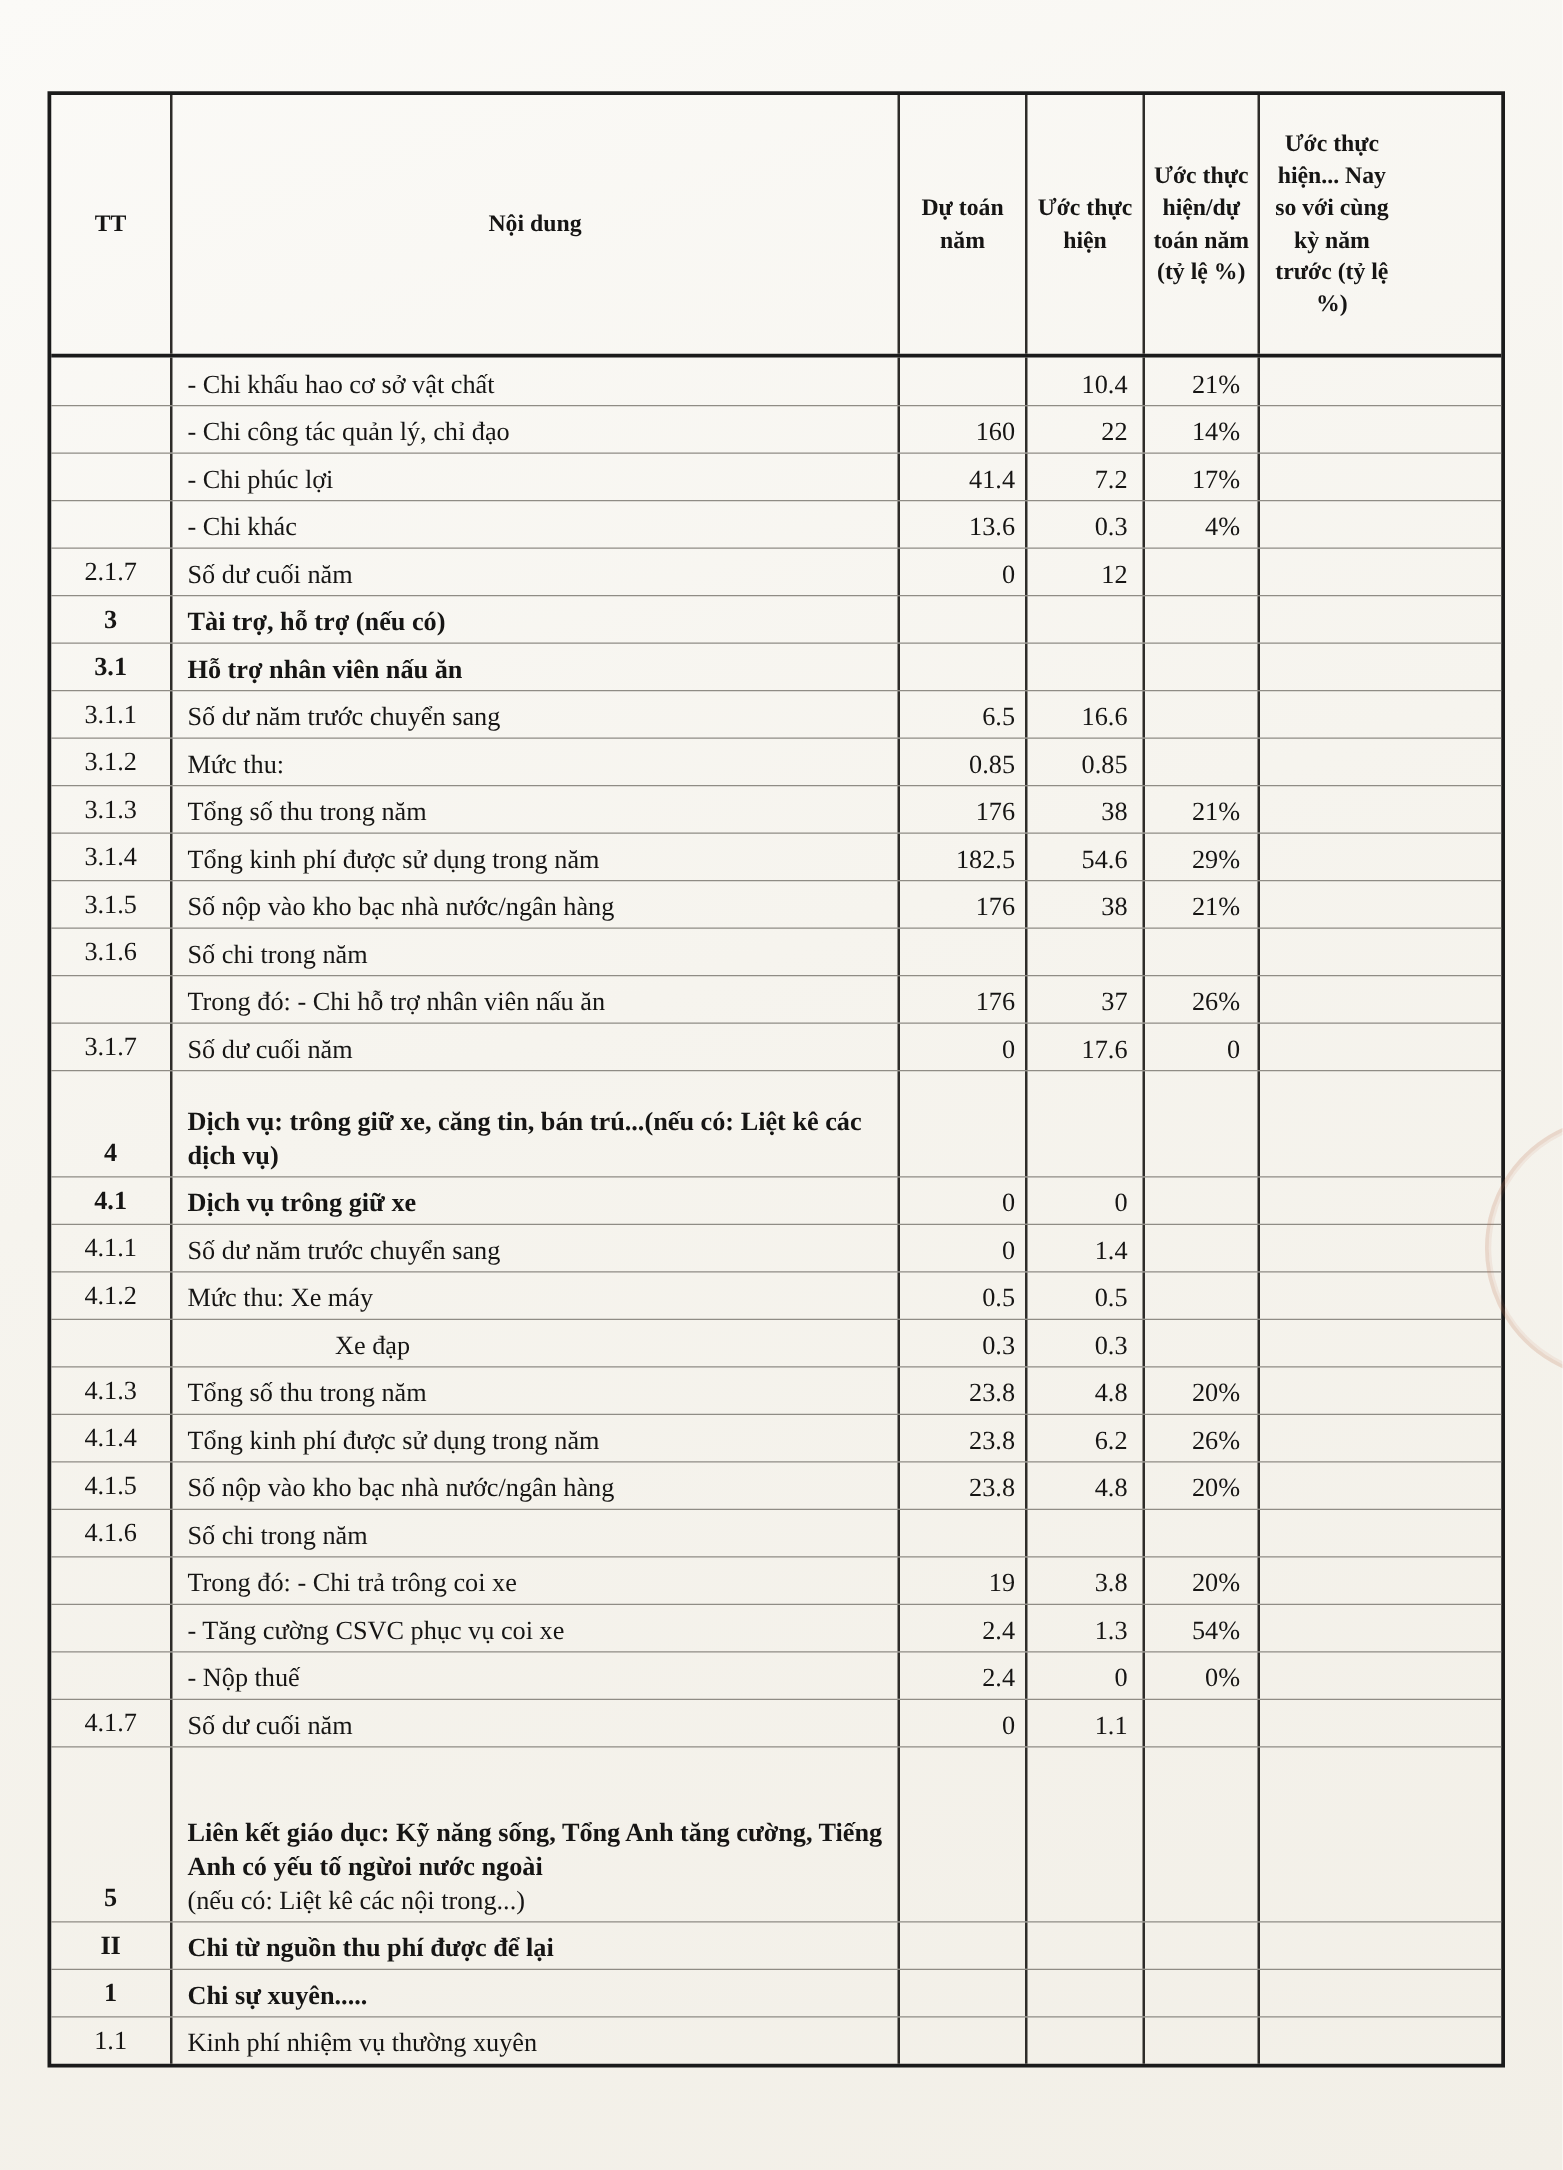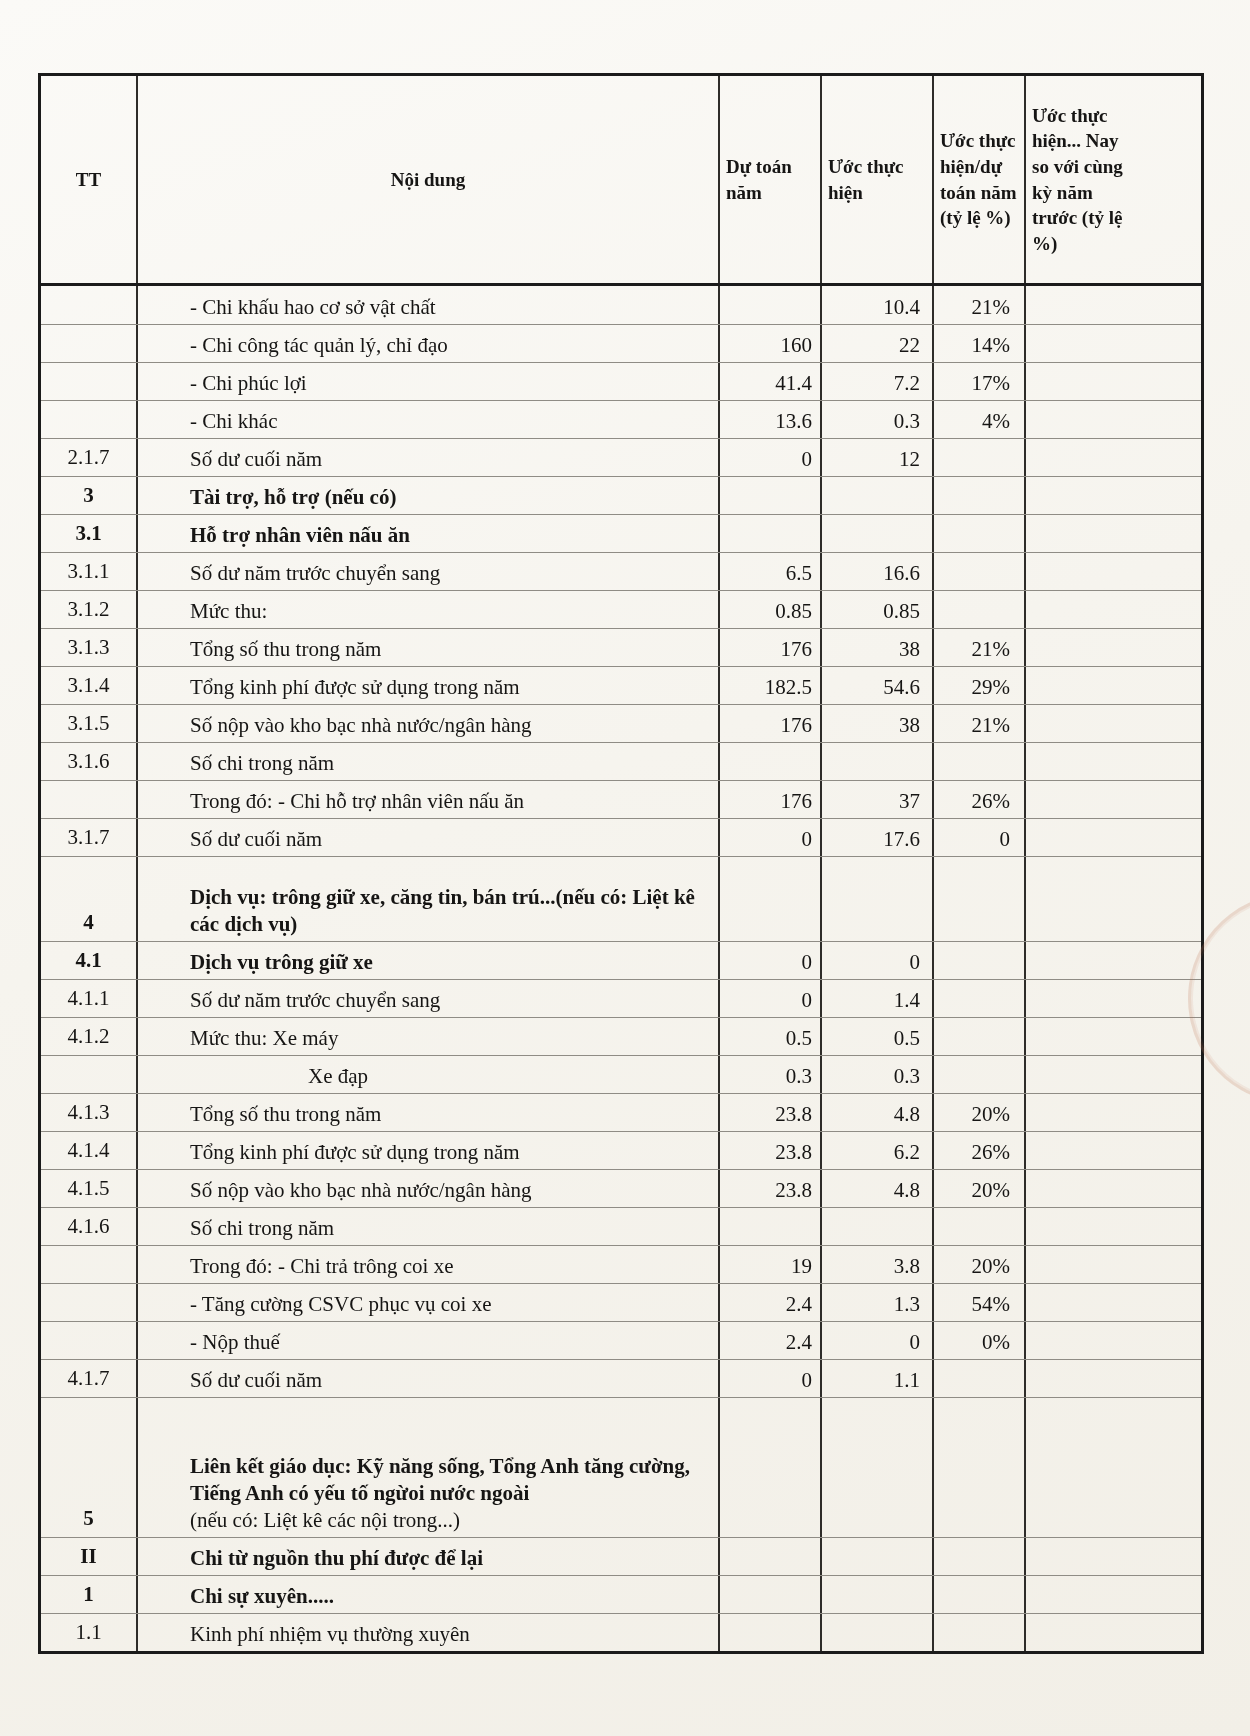--- a/index.html
+++ b/index.html
@@ -11,49 +11,49 @@
     font-family:"Liberation Serif","DejaVu Serif",serif;
     color:#161514;
   }
   .fin-table{
     position:absolute;left:38px;top:73px;width:1160px;
     border:3px solid #1b1b1b;
     background:transparent;
   }
   .thead{display:flex;height:207px;border-bottom:3px solid #1b1b1b;}
   .th{
-    display:flex;align-items:center;justify-content:center;
+    display:flex;align-items:center;justify-content:center;text-align:center;
     font-weight:bold;font-size:19px;line-height:1.35;
     border-right:2px solid #2e2c29;padding:4px 6px;box-sizing:border-box;
   }
   .th:last-child{border-right:none;}
   .c-tt{width:97px;flex:0 0 auto;}
   .c-label{width:582px;flex:0 0 auto;}
   .c-v1{width:102px;flex:0 0 auto;}
-  .c-v2{width:112px;flex:0 0 auto;}
+  .c-v2{width:94px;flex:0 0 auto;}
   .c-v3{width:92px;flex:0 0 auto;}
   .c-v4{width:115px;flex:0 0 auto;}
   .row{display:flex;min-height:38px;border-top:1px solid #8f8c85;box-sizing:border-box;}
   .row:first-child{border-top:none;}
   .row.tall2{min-height:85px;}
   .row.tall3{min-height:140px;}
   .cell{
     display:flex;align-items:flex-end;box-sizing:border-box;
     border-right:2px solid #2e2c29;
     font-size:21px;line-height:1.28;padding-bottom:3px;
   }
   .cell:last-child{border-right:none;}
   .cell.tt{justify-content:center;padding-bottom:5px;}
   .cell.label{padding-left:12px;padding-right:8px;}
   .row.indent .cell.label{padding-left:130px;}
   .cell.num{justify-content:flex-end;padding-right:8px;}
   .cell.num.v2{padding-right:12px;}
   .cell.num.v3{padding-right:14px;}
   .row.bold .cell.tt,.row.bold .lbl-main{font-weight:bold;}
-  .lbl-wrap{display:block;margin-left:40px;}
+  .lbl-wrap{display:block;}
   .lbl-main{display:block;}
   .lbl-note{display:block;font-weight:normal;}
   .stamp{
     position:absolute;left:1188px;top:893px;width:205px;height:205px;
     border:3px solid rgba(193,118,88,0.22);border-radius:50%;
     box-shadow:inset 0 0 0 2px rgba(193,118,88,0.10);
     transform:rotate(8deg);
   }
 </style>
 </head>

